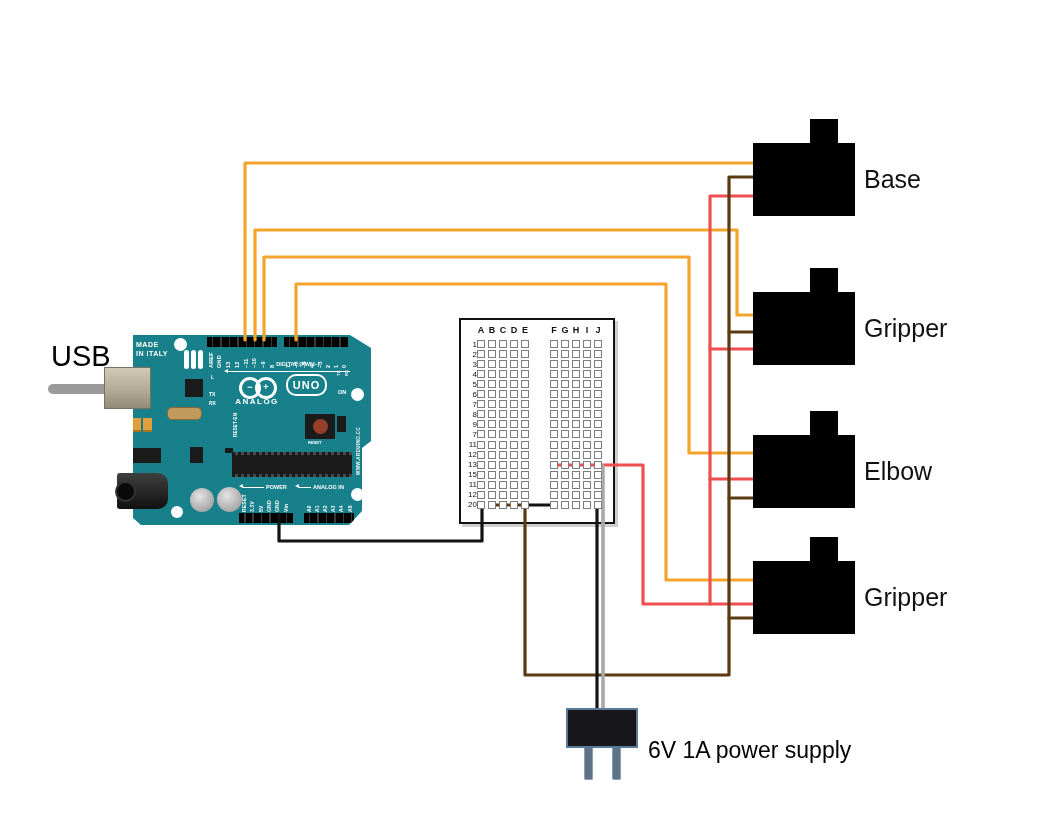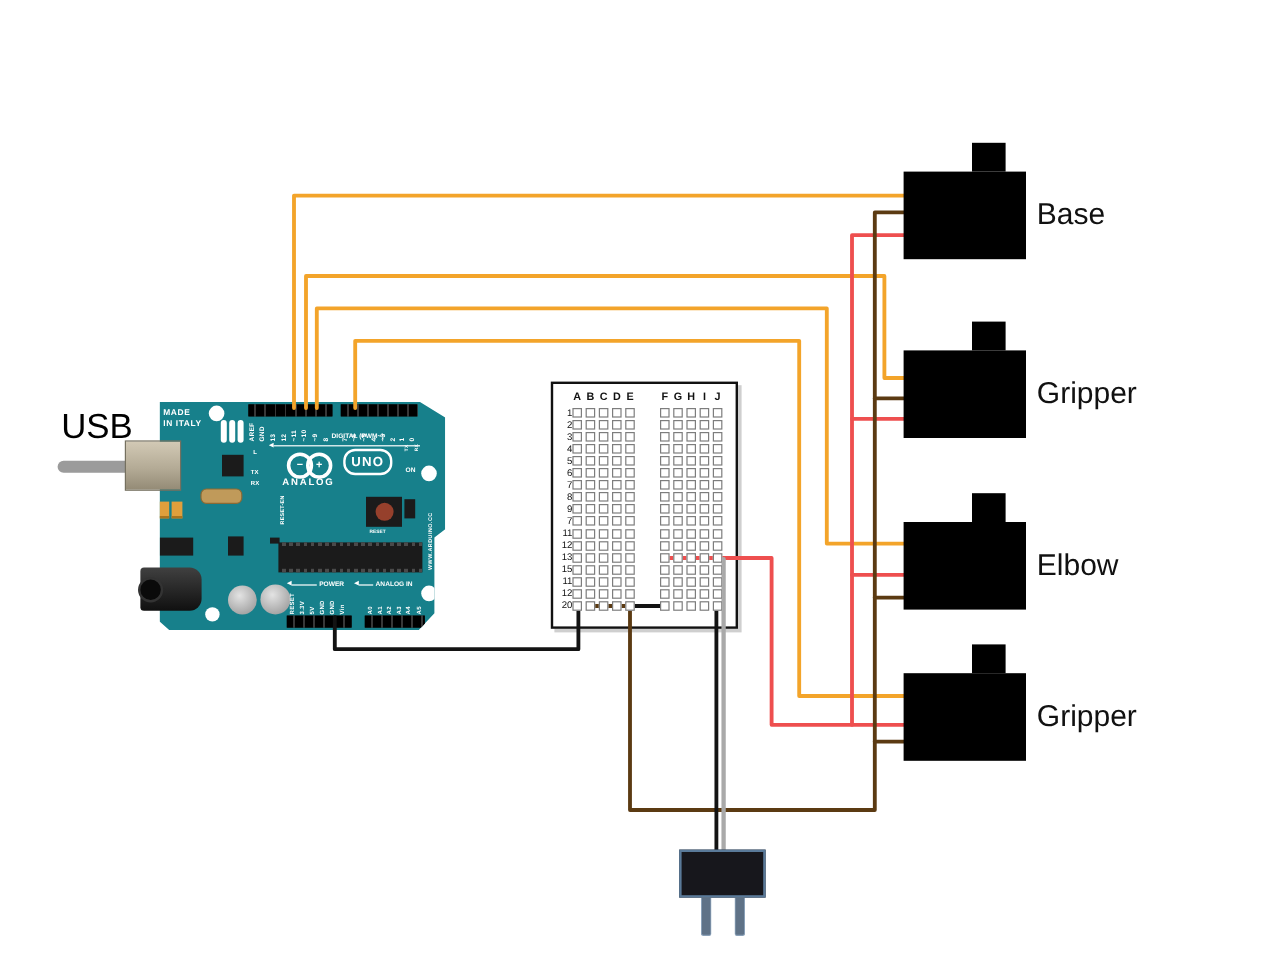--- a/index.html
+++ b/index.html
@@ -137,20 +137,21 @@
       <polyline points="729,618 757,618" fill="none" stroke="#5b3a12" stroke-width="3.2" stroke-linejoin="round" stroke-linecap="round"></polyline>
       <polyline points="279,514 279,541 482,541 482,505" fill="none" stroke="#131313" stroke-width="3.2" stroke-linejoin="round" stroke-linecap="round"></polyline>
       <polyline points="525,505 554,505" fill="none" stroke="#131313" stroke-width="3.2" stroke-linejoin="round" stroke-linecap="round"></polyline>
       <polyline points="597,505 597,712" fill="none" stroke="#131313" stroke-width="3.2" stroke-linejoin="round" stroke-linecap="round"></polyline>
       <polyline points="603,466 603,712" fill="none" stroke="#a9a9a9" stroke-width="3.6" stroke-linejoin="round" stroke-linecap="round"></polyline>
     </svg>
 
   <div id="psu-body" class="abs"></div>
   <div class="prong" style="left:584px;"></div>
   <div class="prong" style="left:612px;"></div>
+  <div id="psu-label" class="abs">6V 1A power supply</div>
 
 <span class="abs vlab" style="left: 207.5px; top: 368px; font-size: 5.5px;">AREF</span>
     <span class="abs vlab" style="left: 216.25px; top: 368px; font-size: 5.5px;">GND</span>
     <span class="abs vlab" style="left: 225px; top: 368px; font-size: 5.5px;">13</span>
     <span class="abs vlab" style="left: 233.75px; top: 368px; font-size: 5.5px;">12</span>
     <span class="abs vlab" style="left: 242.5px; top: 368px; font-size: 5.5px;">~11</span>
     <span class="abs vlab" style="left: 251.25px; top: 368px; font-size: 5.5px;">~10</span>
     <span class="abs vlab" style="left: 260px; top: 368px; font-size: 5.5px;">~9</span>
     <span class="abs vlab" style="left: 268.75px; top: 368px; font-size: 5.5px;">8</span>
     <span class="abs vlab" style="left: 284.5px; top: 368px; font-size: 5.5px;">7</span>

